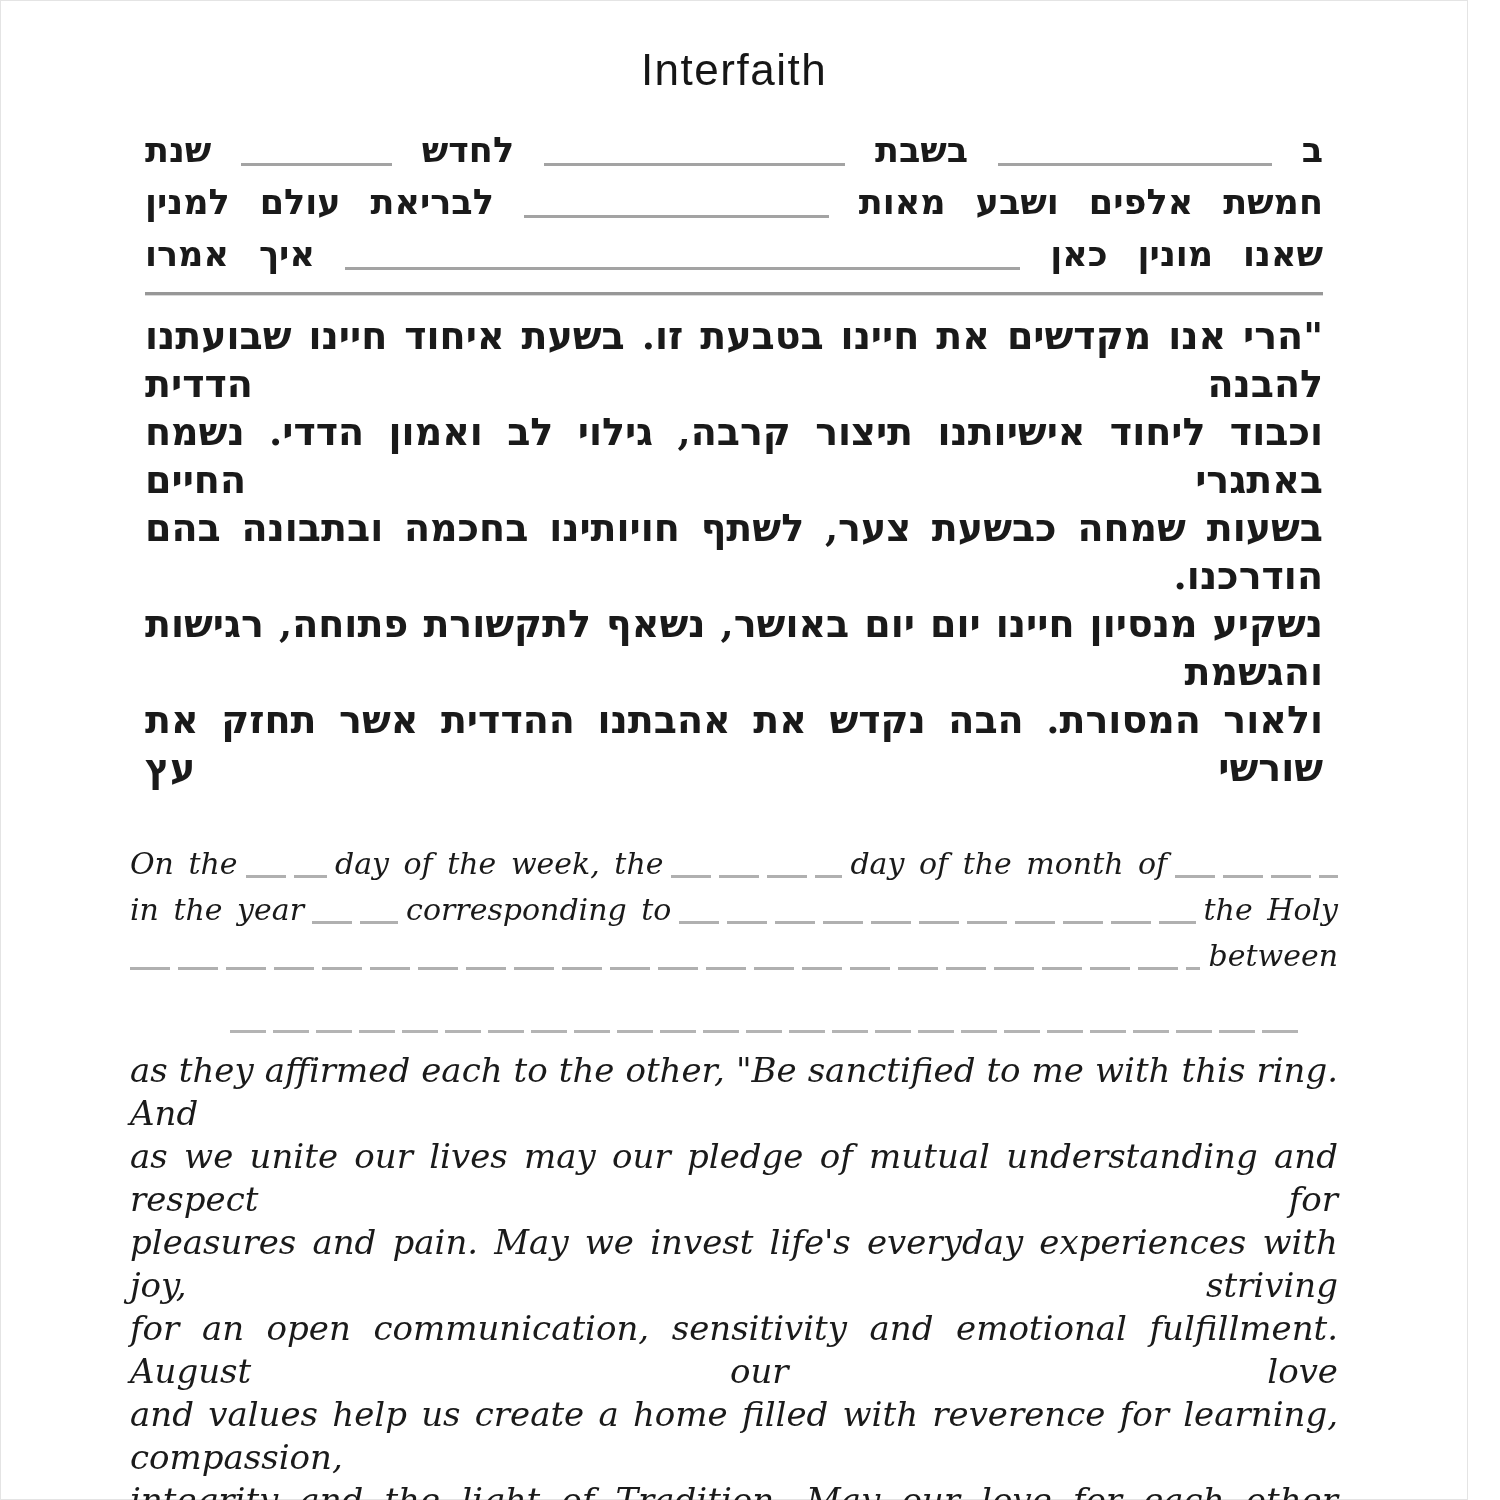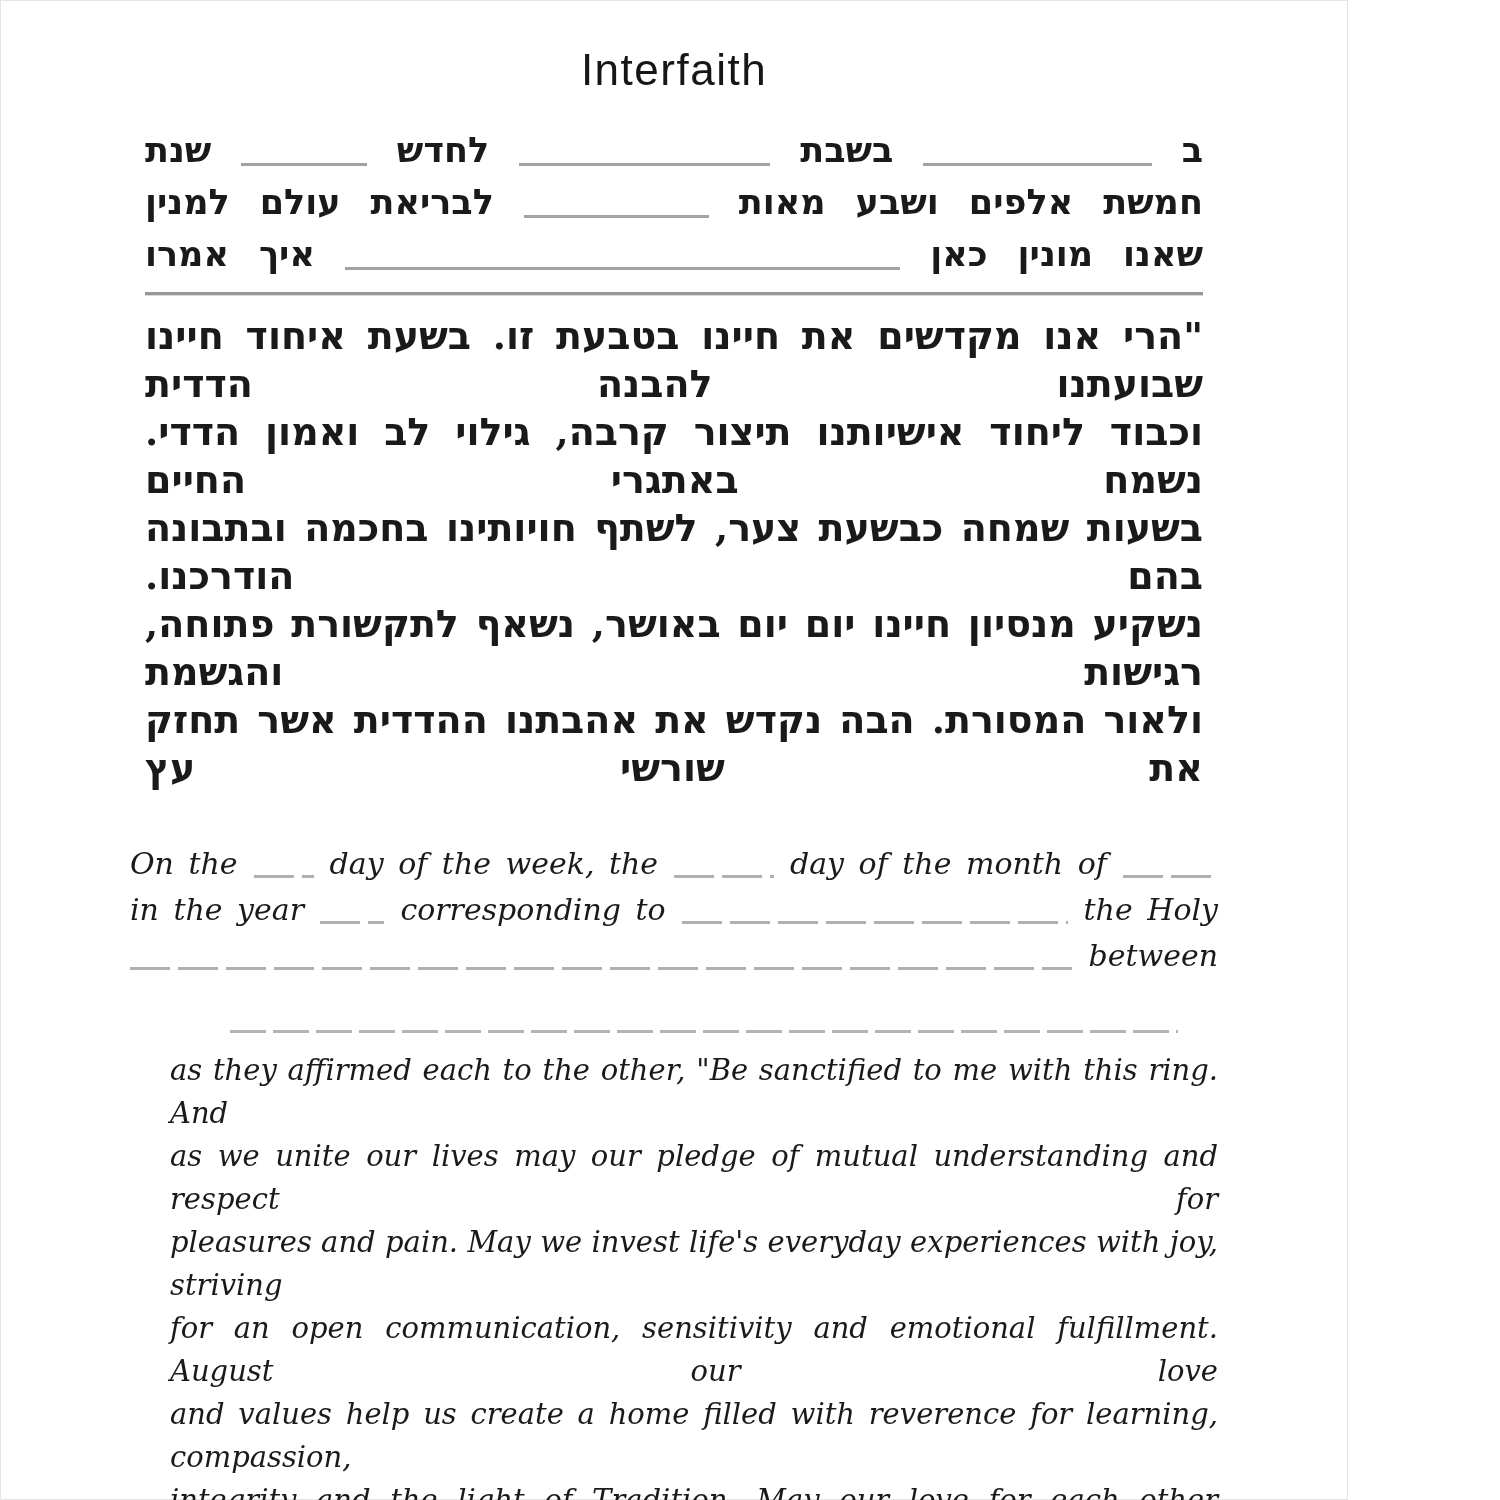--- a/index.html
+++ b/index.html
@@ -1,18 +1,18 @@
 <!DOCTYPE html>
 <html><head>
 <meta charset="utf-8">
 <style>
   html,body { margin:0; padding:0; background:#ffffff; }
   .page {
     position:relative;
-    width:1348px; height:1500px;
+    width:1468px; height:1500px;
     background:#ffffff;
     box-shadow: inset 0 0 0 1px #e4e4e4;
     overflow:hidden;
     color:#1a1a1a;
     box-sizing:border-box;
   }
   
   .title {
     margin:44px 0 0 0;
     text-align:center;
@@ -45,33 +45,33 @@
   .blank { align-self:flex-end; height:0; min-width:60px; margin-bottom:6px; }
   .blank.solid { border-bottom:3px solid #a3a3a3; }
   .blank.dash {
     border-bottom:none; height:3px;
     background:repeating-linear-gradient(to right,#b0b0b0 0 40px, rgba(0,0,0,0) 40px 48px);
   }
   
   .eng { font-family:"DejaVu Serif", serif; font-style:italic; }
   .eng-fill { margin:46px 130px 0 130px; }
   .eng-row {
-    display:flex; align-items:flex-end; gap:16px;
+    display:flex; align-items:flex-end; gap:8px;
     height:46px; font-size:30px; line-height:40px;
   }
   .eng-row .word { word-spacing:5px; white-space:nowrap; }
   .sep-blank {
     margin:54px 170px 0 230px;
     height:3px;
     background:repeating-linear-gradient(to right,#b4b4b4 0 36px, rgba(0,0,0,0) 36px 43px);
   }
   .eng-par { margin:16px 130px 0 130px; }
   .eng-par .eng-line {
-    font-size:29px; line-height:43px;
-    text-align:justify; text-align-last:justify;margin-left:40px;
+    font-size:34px; line-height:43px;
+    text-align:justify; text-align-last:justify;
   }
 </style>
 </head>
 <body>
 
 <div class="page">
 
   <h1 class="title">Interfaith</h1>
 
   <section class="heb-header">

